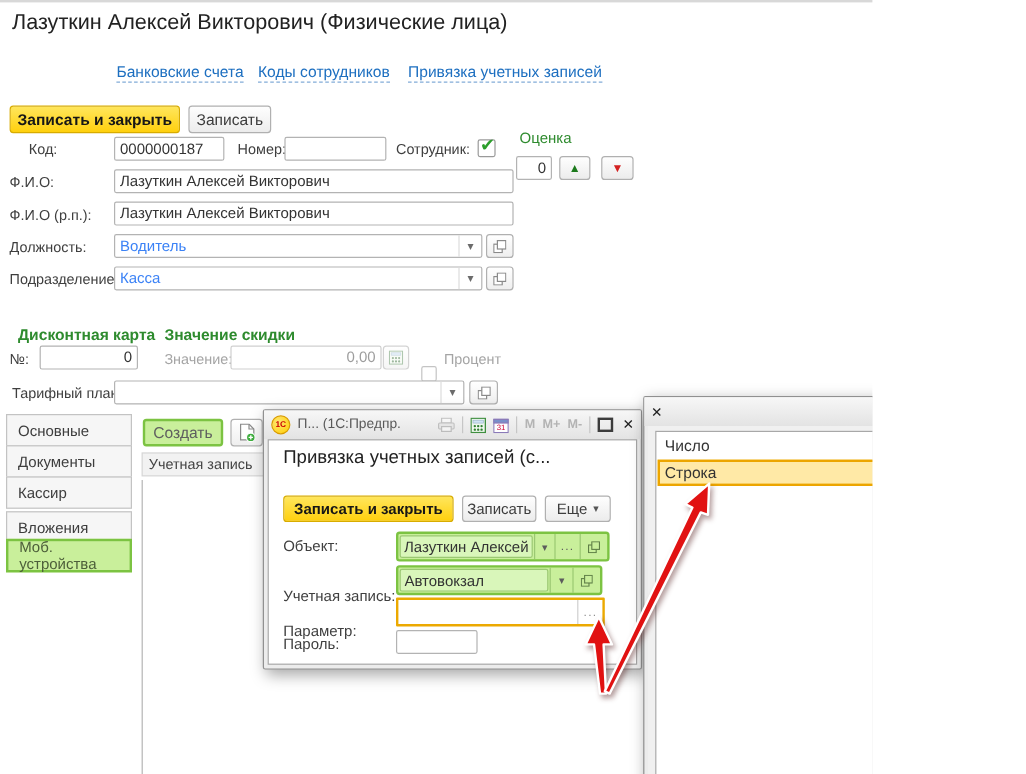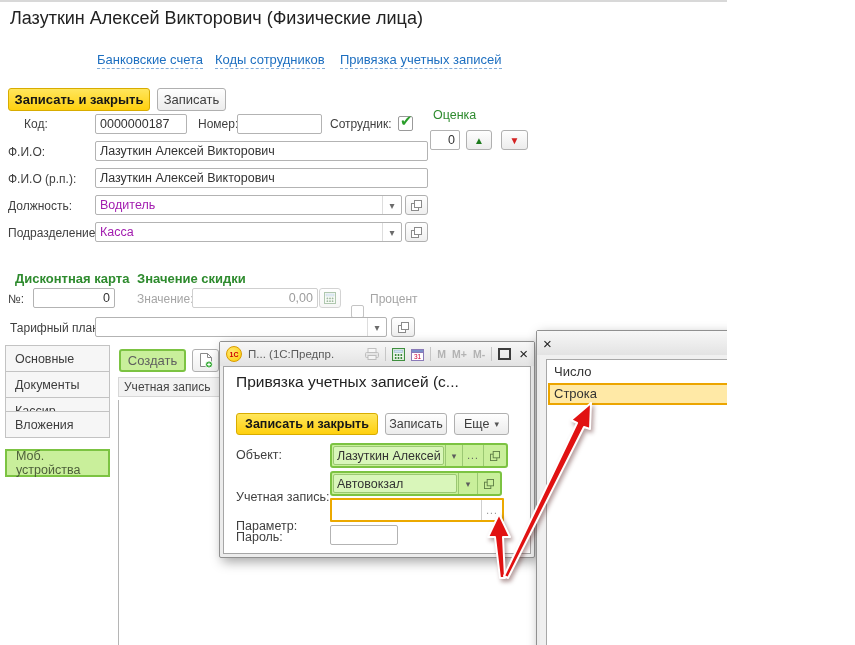--- a/index.html
+++ b/index.html
@@ -10,21 +10,21 @@
   .lbl.dis{color:#a5a5a5;}
   .fld{box-sizing:border-box;border:1px solid #b3b3b3;border-radius:2px;background:#fff;
        font:12.5px "Liberation Sans",sans-serif;color:#333;padding:0 4px;height:20px;width:100%;outline:none;}
   .fld.ra{text-align:right;}
   .fld.dis{border-color:#cfcfcf;color:#9d9d9d;}
   .btn{box-sizing:border-box;display:flex;align-items:center;justify-content:center;gap:5px;
        background:linear-gradient(#fefefe,#ececec);border:1px solid #b0b0b0;border-radius:3px;
        font-size:13px;color:#3d3d3d;cursor:pointer;white-space:nowrap;}
   .btn-yellow{background:linear-gradient(#ffe65c,#ffd00e);border:1px solid #d8ac00;font-weight:bold;color:#161616;}
   .combo{display:flex;box-sizing:border-box;border:1px solid #b3b3b3;border-radius:2px;background:#fff;align-items:stretch;}
-  .combo input{border:none;flex:1;min-width:0;padding:0 4px;font:12.5px "Liberation Sans",sans-serif;background:transparent;color:#a21caf;outline:none;}
+  .combo input{border:none;flex:1;min-width:0;padding:0 4px;font:12.5px "Liberation Sans",sans-serif;background:transparent;color:#3b82f6;outline:none;}
   .dd{width:18px;display:flex;align-items:center;justify-content:center;color:#6b6b6b;font-size:10px;border-left:1px solid #ddd;cursor:pointer;}
   .icon-btn{box-sizing:border-box;background:linear-gradient(#ffffff,#efefef);border:1px solid #b0b0b0;border-radius:3px;
             display:flex;align-items:center;justify-content:center;cursor:pointer;}
   .green-head{color:#2e8b2e;font-weight:bold;font-size:13px;white-space:nowrap;}
   .link{font-size:13px;color:#1d6fc0;border-bottom:1px dashed #82acd8;cursor:pointer;white-space:nowrap;padding-bottom:1px;}
   .cb{width:15px;height:15px;border:1px solid #9a9a9a;border-radius:2px;background:#fff;position:relative;}
   .cb.dis{border-color:#c4c4c4;width:13px;height:13px;}
   .cb .mark{position:absolute;left:1px;top:-5px;color:#2a9e2a;font-size:15px;}
   .sideitem{box-sizing:border-box;position:absolute;left:5px;width:105px;height:27px;background:#f6f6f6;
             border:1px solid #c3c3c3;display:flex;align-items:center;padding-left:9px;font-size:12.5px;color:#3d3d3d;cursor:pointer;}
@@ -146,21 +146,21 @@
   <div class="abs icon-btn" style="left:391px;top:317px;width:24px;height:20px;">
     <svg width="11" height="11" viewBox="0 0 11 11">
         <rect x="0.5" y="3.5" width="7" height="7" fill="#fff" stroke="#8a8a8a"></rect>
         <rect x="3.5" y="0.5" width="7" height="7" fill="#fff" stroke="#8a8a8a"></rect>
       </svg>
   </div>
 
   <div class="sideitem" style="top:345px;">Основные</div>
   <div class="sideitem" style="top:371px;">Документы</div>
   <div class="sideitem" style="top:397px;text-align:right;">Кассир</div>
-  <div class="sideitem" style="top:411px;">Вложения</div>
+  <div class="sideitem" style="top:426px;">Вложения</div>
   <div class="sideitem ann-green" style="top:449px;height:28px;color:#4d5f3a;">Моб. устройства</div>
 
   <div class="abs btn ann-green" style="left:119px;top:349px;width:67px;height:23px;color:#5f5f5f;">Создать</div>
   <div class="abs icon-btn" style="left:192px;top:349px;width:27px;height:23px;">
     <svg width="14" height="16" viewBox="0 0 14 16">
         <path d="M1.5 0.5 H8.5 L12.5 4.5 V13.5 H1.5 Z" fill="#fff" stroke="#8a8a8a"></path>
         <path d="M8.5 0.5 V4.5 H12.5" fill="none" stroke="#8a8a8a"></path>
         <circle cx="10" cy="11.5" r="3.6" fill="#3fae3f" stroke="#fff"></circle>
         <path d="M10 9.7 V13.3 M8.2 11.5 H11.8" stroke="#fff" stroke-width="1.2"></path>
       </svg>

